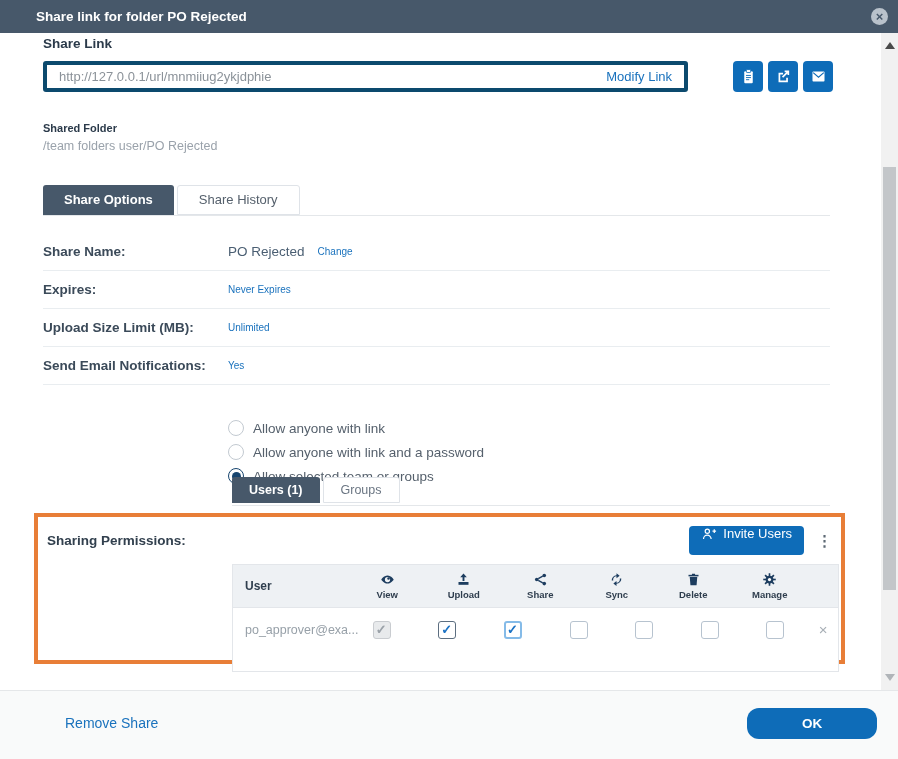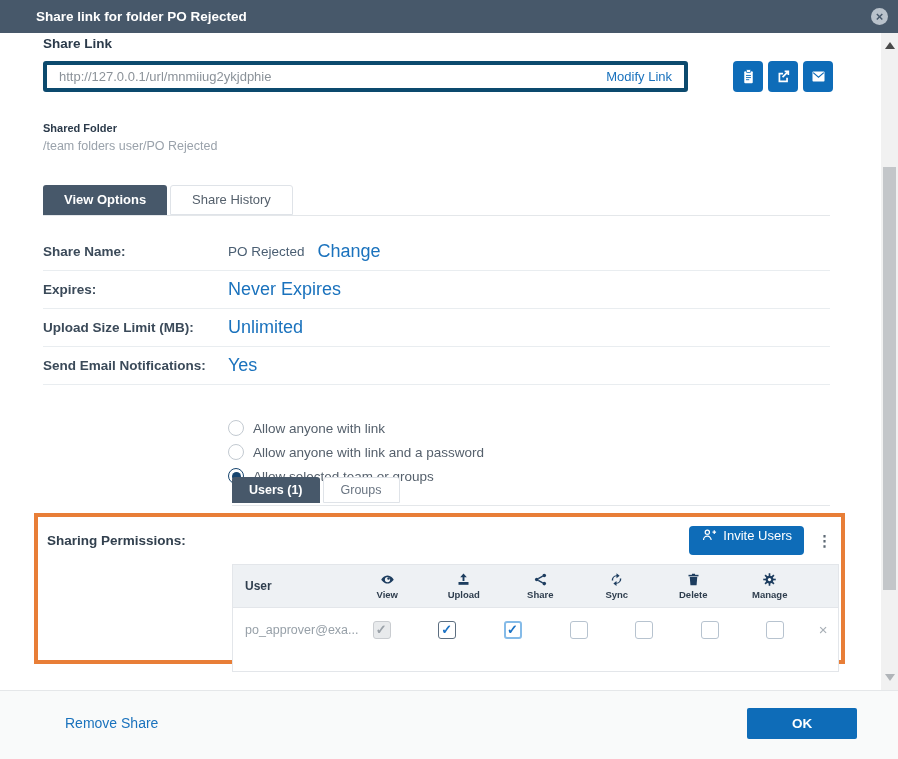--- a/index.html
+++ b/index.html
@@ -44,42 +44,42 @@
   .tabs2{left:232px;top:444px;}
   .tabs2 .tab{height:26px;line-height:26px;font-size:12.5px;padding:0 17px;}
   .tabs2 .tab.inactive{line-height:24px;color:#6b7683;}
   .rule2{position:absolute;left:232px;top:472px;width:598px;height:0;border-bottom:1px solid #e4e7ea;}
 
   
   .settings{position:absolute;left:43px;top:200px;width:787px;}
   .srow{height:37px;border-bottom:1px solid #e9edf0;display:flex;align-items:center;}
   .srow .lbl{width:185px;font-size:13.5px;font-weight:bold;color:#3b4a59;}
   .srow .val{font-size:13.5px;color:#4a5e72;}
-  .srow .lnk{font-size:18px;color:#1a72bd;cursor:pointer;}
+  .srow .lnk{font-size:10px;color:#1a72bd;cursor:pointer;}
   .srow .val + .lnk{margin-left:13px;}
 
   
   .radios{position:absolute;left:228px;top:383px;}
   .ritem{height:24px;display:flex;align-items:center;gap:9px;}
   .radio{width:14px;height:14px;border-radius:50%;border:1px solid #c3cad1;background:#fff;
     position:relative;flex:none;cursor:pointer;}
   .radio.sel{border-color:#17456f;}
   .radio.sel::after{content:"";position:absolute;left:2.5px;top:2.5px;width:9px;height:9px;
     border-radius:50%;background:#17456f;}
   .ritem .rlabel{font-size:13.5px;color:#55606c;}
 
   
   .orange-box{position:absolute;left:34px;top:480px;width:811px;height:151px;
     border:4px solid #e87e37;box-sizing:border-box;background:#fff;}
   .sp-top{position:absolute;left:9px;top:9px;right:9px;display:flex;align-items:center;
     justify-content:space-between;}
   .sp-heading{font-size:13.5px;font-weight:bold;color:#32404e;}
   .sp-actions{display:flex;align-items:center;}
   .invite{height:29px;background:#0e6cb8;border:none;border-radius:4px;color:#fff;font-size:13px;
-    display:flex;align-items:flex-end;gap:6px;padding:12px 12px;cursor:pointer;
+    display:flex;align-items:flex-start;gap:6px;padding:0 12px;cursor:pointer;
     font-family:"Liberation Sans", sans-serif;}
   .invite svg{width:16px;height:16px;}
   .kebab{margin-left:13px;font-size:15px;font-weight:bold;color:#5d6974;cursor:pointer;line-height:1;}
 
   
   .perm-table{position:absolute;left:194px;top:47px;width:607px;height:108px;
     border:1px solid #e3e6ea;box-sizing:border-box;background:#fff;}
   .pt-head{display:flex;height:43px;background:#eef1f4;border-bottom:1px solid #e3e6ea;box-sizing:border-box;}
   .pt-row{display:flex;height:43px;align-items:center;}
   .cell-user{width:116px;padding-left:12px;box-sizing:border-box;display:flex;align-items:center;
@@ -108,22 +108,22 @@
   .sb-arrow{position:absolute;left:3.5px;width:0;height:0;border-left:5px solid transparent;
     border-right:5px solid transparent;}
   .sb-arrow.up{top:9px;border-bottom:7px solid #4a4a4a;}
   .sb-arrow.down{bottom:9px;border-top:7px solid #b0b4b8;}
 
   
   .footer{position:absolute;left:0;top:690px;width:898px;height:69px;background:#f9fafa;
     border-top:1px solid #e5e7e9;box-sizing:border-box;}
   .remove-share{position:absolute;left:65px;top:24px;font-size:14px;color:#1a72bd;
     text-decoration:none;cursor:pointer;}
-  .ok-btn{position:absolute;left:747px;top:17px;width:110px;height:31px;background:#0e6cb8;
-    border:none;border-radius:2px;color:#fff;font-size:13.5px;font-weight:bold;cursor:pointer;
+  .ok-btn{position:absolute;left:747px;top:17px;width:130px;height:31px;background:#0e6cb8;
+    border:none;border-radius:12px;color:#fff;font-size:13.5px;font-weight:bold;cursor:pointer;
     font-family:"Liberation Sans", sans-serif;}
 </style>
 </head>
 <body>
 
 <div class="app">
 
   <header class="titlebar">
     <span class="title">Share link for folder PO Rejected</span>
     <button class="close">×</button>
@@ -160,21 +160,21 @@
         </button>
       </div>
     </div>
 
     <div class="shared-folder">
       <div class="sf-label">Shared Folder</div>
       <div class="sf-path">/team folders user/PO Rejected</div>
     </div>
 
     <div class="tabs tabs1">
-      <div class="tab active">View Options</div>
+      <div class="tab active">Share Options</div>
       <div class="tab inactive">Share History</div>
     </div>
     <div class="rule1"></div>
 
     <div class="settings">
       <div class="srow">
         <span class="lbl">Share Name:</span>
         <span class="val">PO Rejected</span>
         <a class="lnk">Change</a>
       </div>

